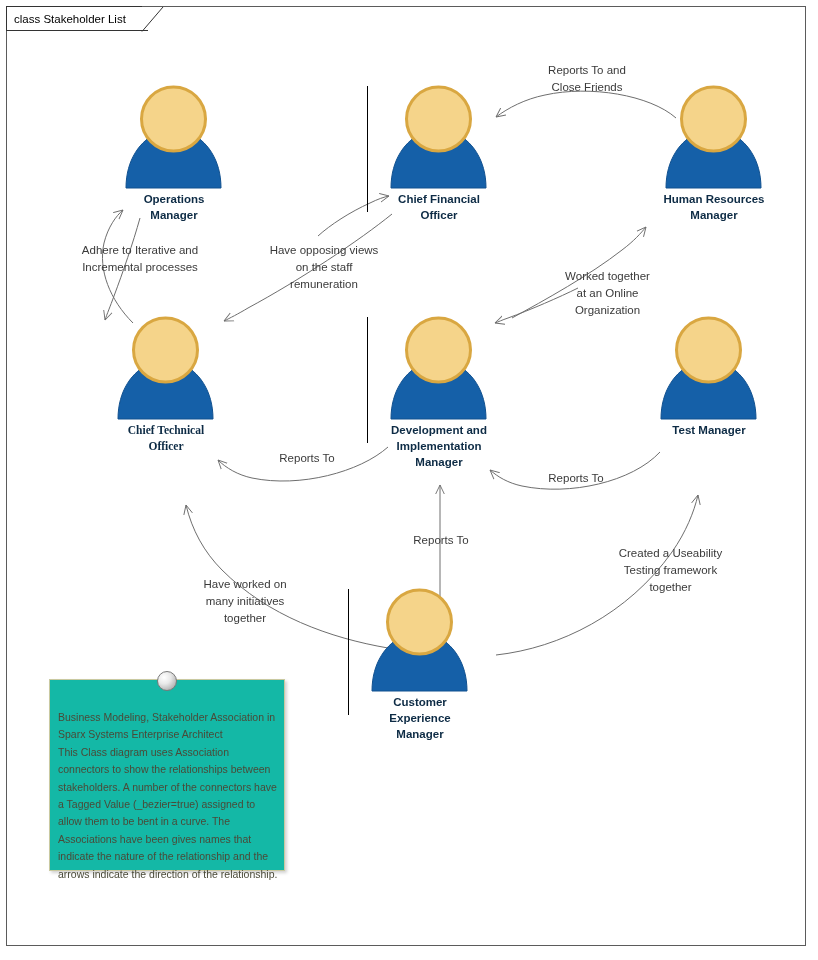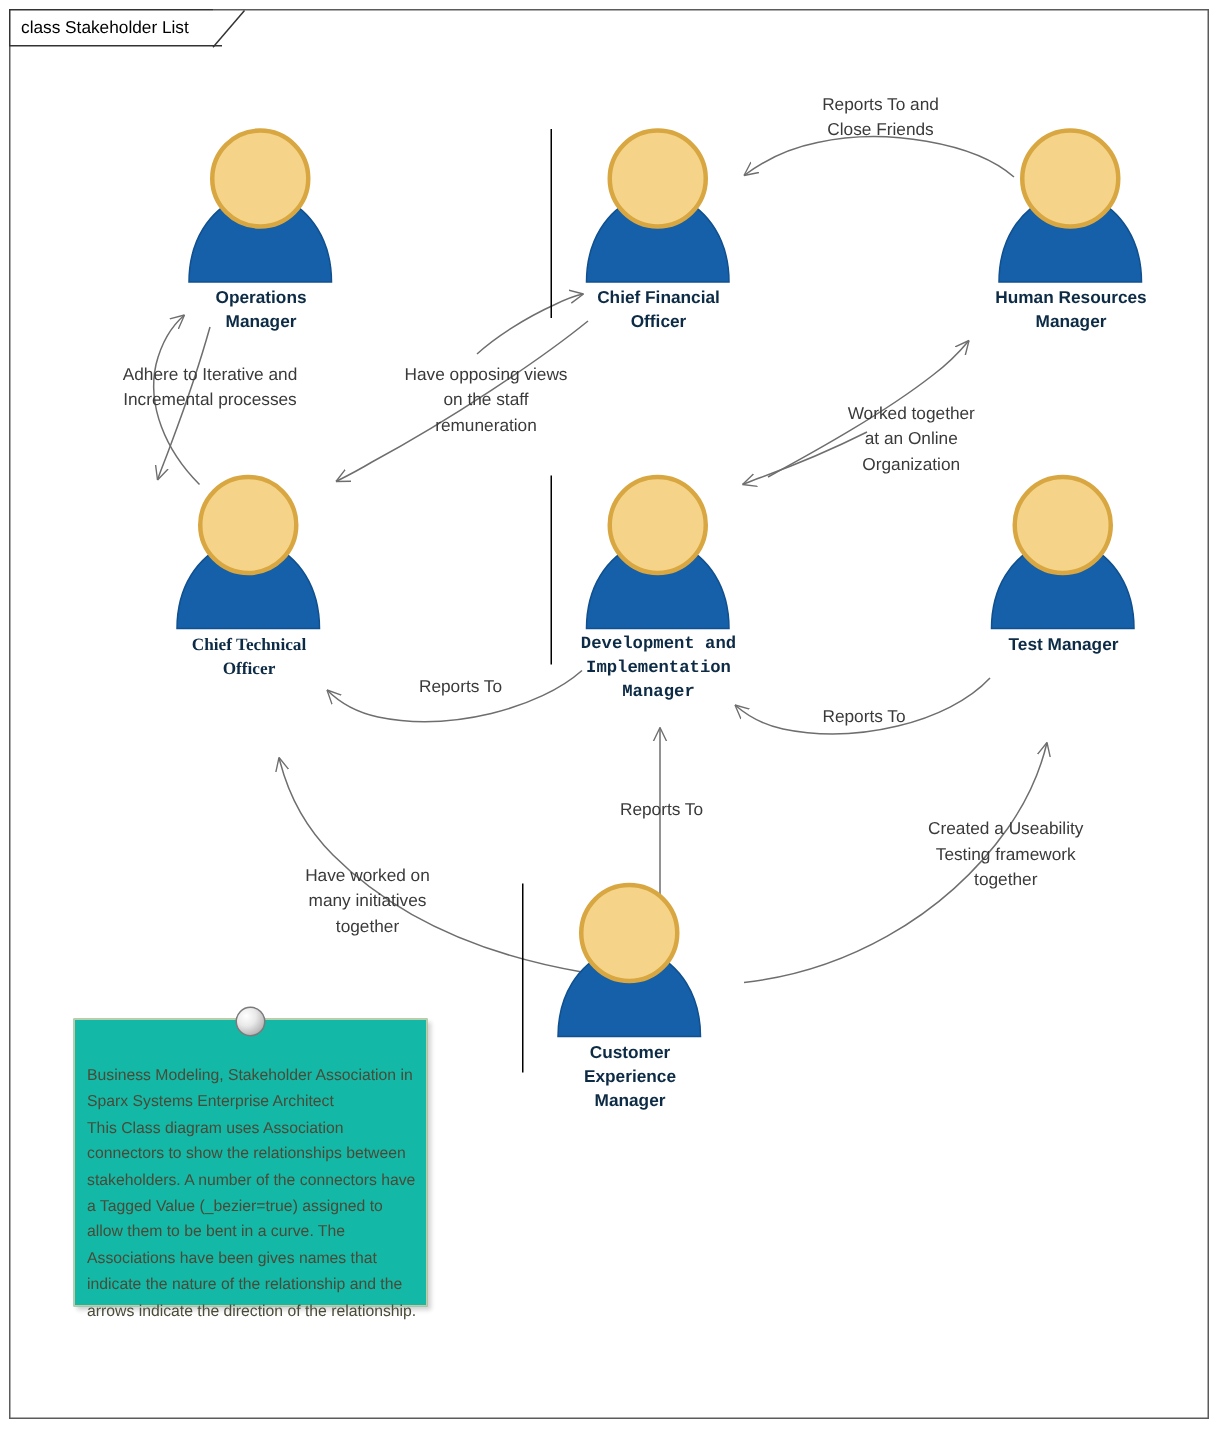--- a/index.html
+++ b/index.html
@@ -247,21 +247,21 @@
         <path d="M10 106 C 10 78, 24 58, 43 50 L72 50 C 91 58, 105 78, 105 106 Z" fill="none" stroke="#10508f" stroke-width="1"></path>
         <circle cx="57.5" cy="37" r="32" fill="#f5d48a" stroke="#d9a741" stroke-width="3"></circle>
       </svg>
     </div>
     <div class="name">
       <div>Chief Technical</div>
       <div>Officer</div>
     </div>
   </div>
 
-  <div class="actor" style="left:381px; top:313px;font-family:Liberation Mono, monospace;">
+  <div class="actor" style="left:381px; top:313px;">
     <div class="tick"></div>
     <div class="glyph">
       <svg viewBox="0 0 115 108" width="115" height="108">
         <path d="M10 106 C 10 78, 24 58, 43 50 L72 50 C 91 58, 105 78, 105 106 Z" fill="#1560a8"></path>
         <path d="M10 106 C 10 78, 24 58, 43 50 L72 50 C 91 58, 105 78, 105 106 Z" fill="none" stroke="#10508f" stroke-width="1"></path>
         <circle cx="57.5" cy="37" r="32" fill="#f5d48a" stroke="#d9a741" stroke-width="3"></circle>
       </svg>
     </div>
     <div class="name">
       <div>Development and</div>

